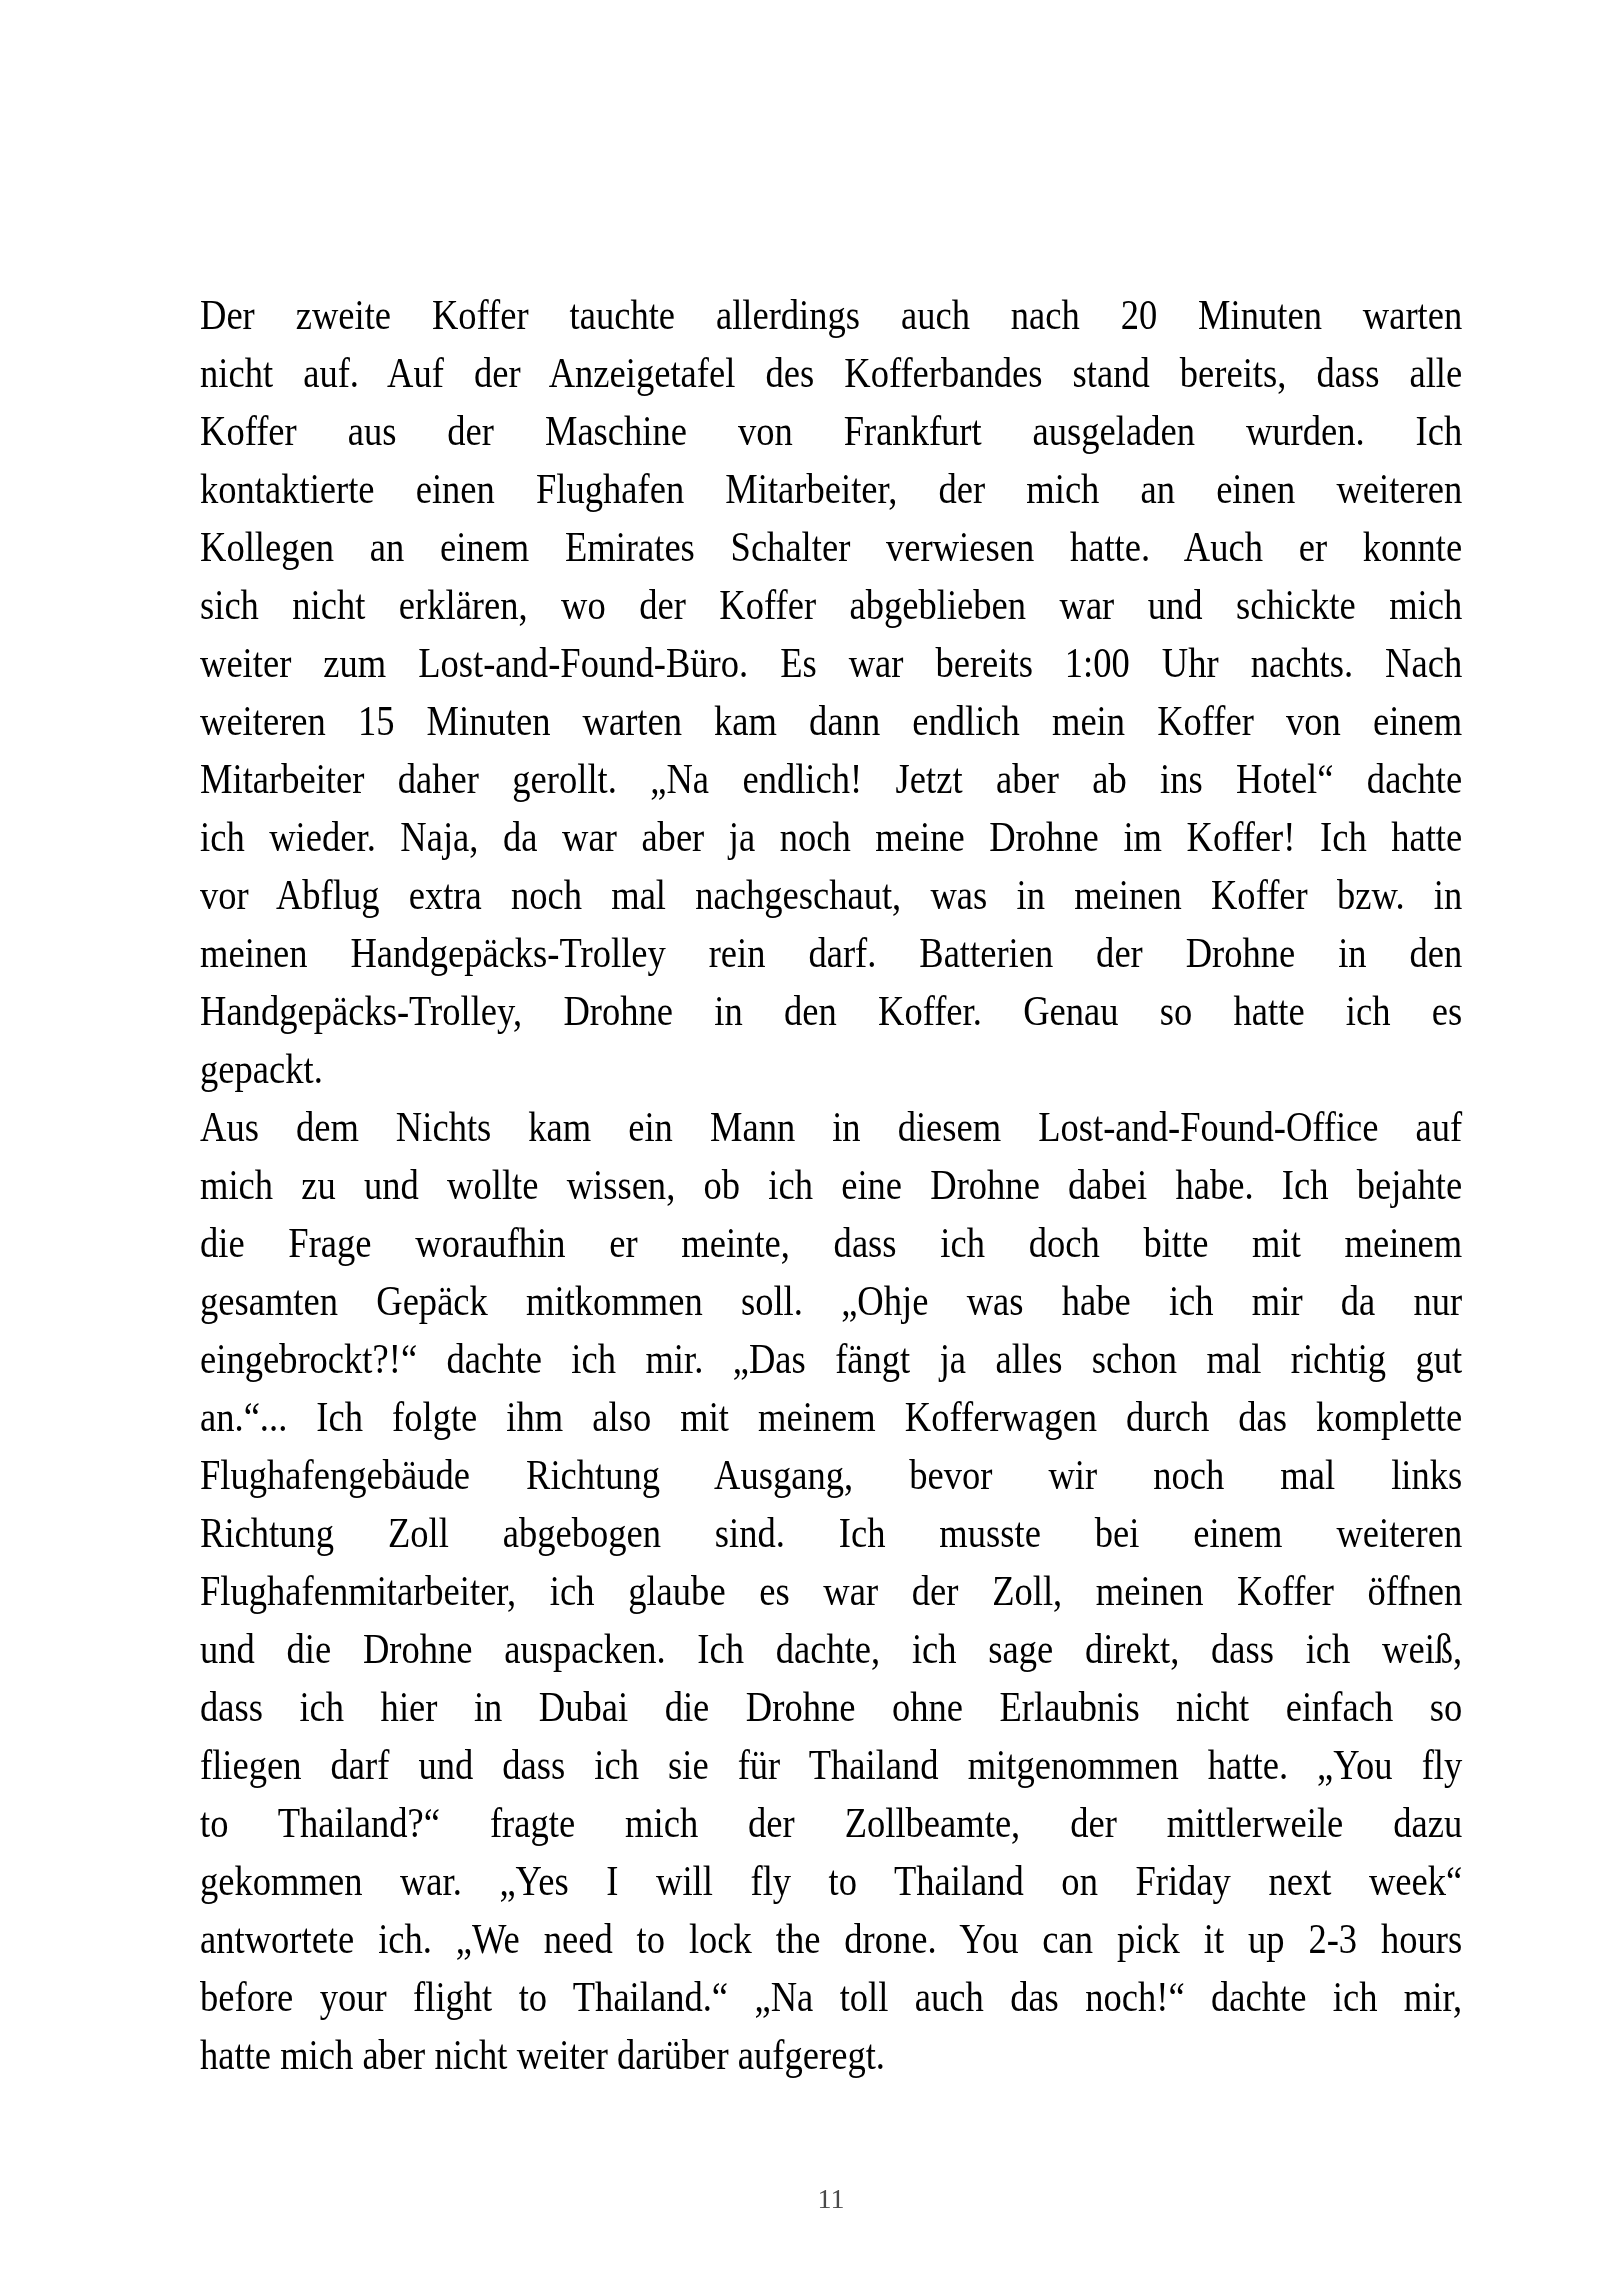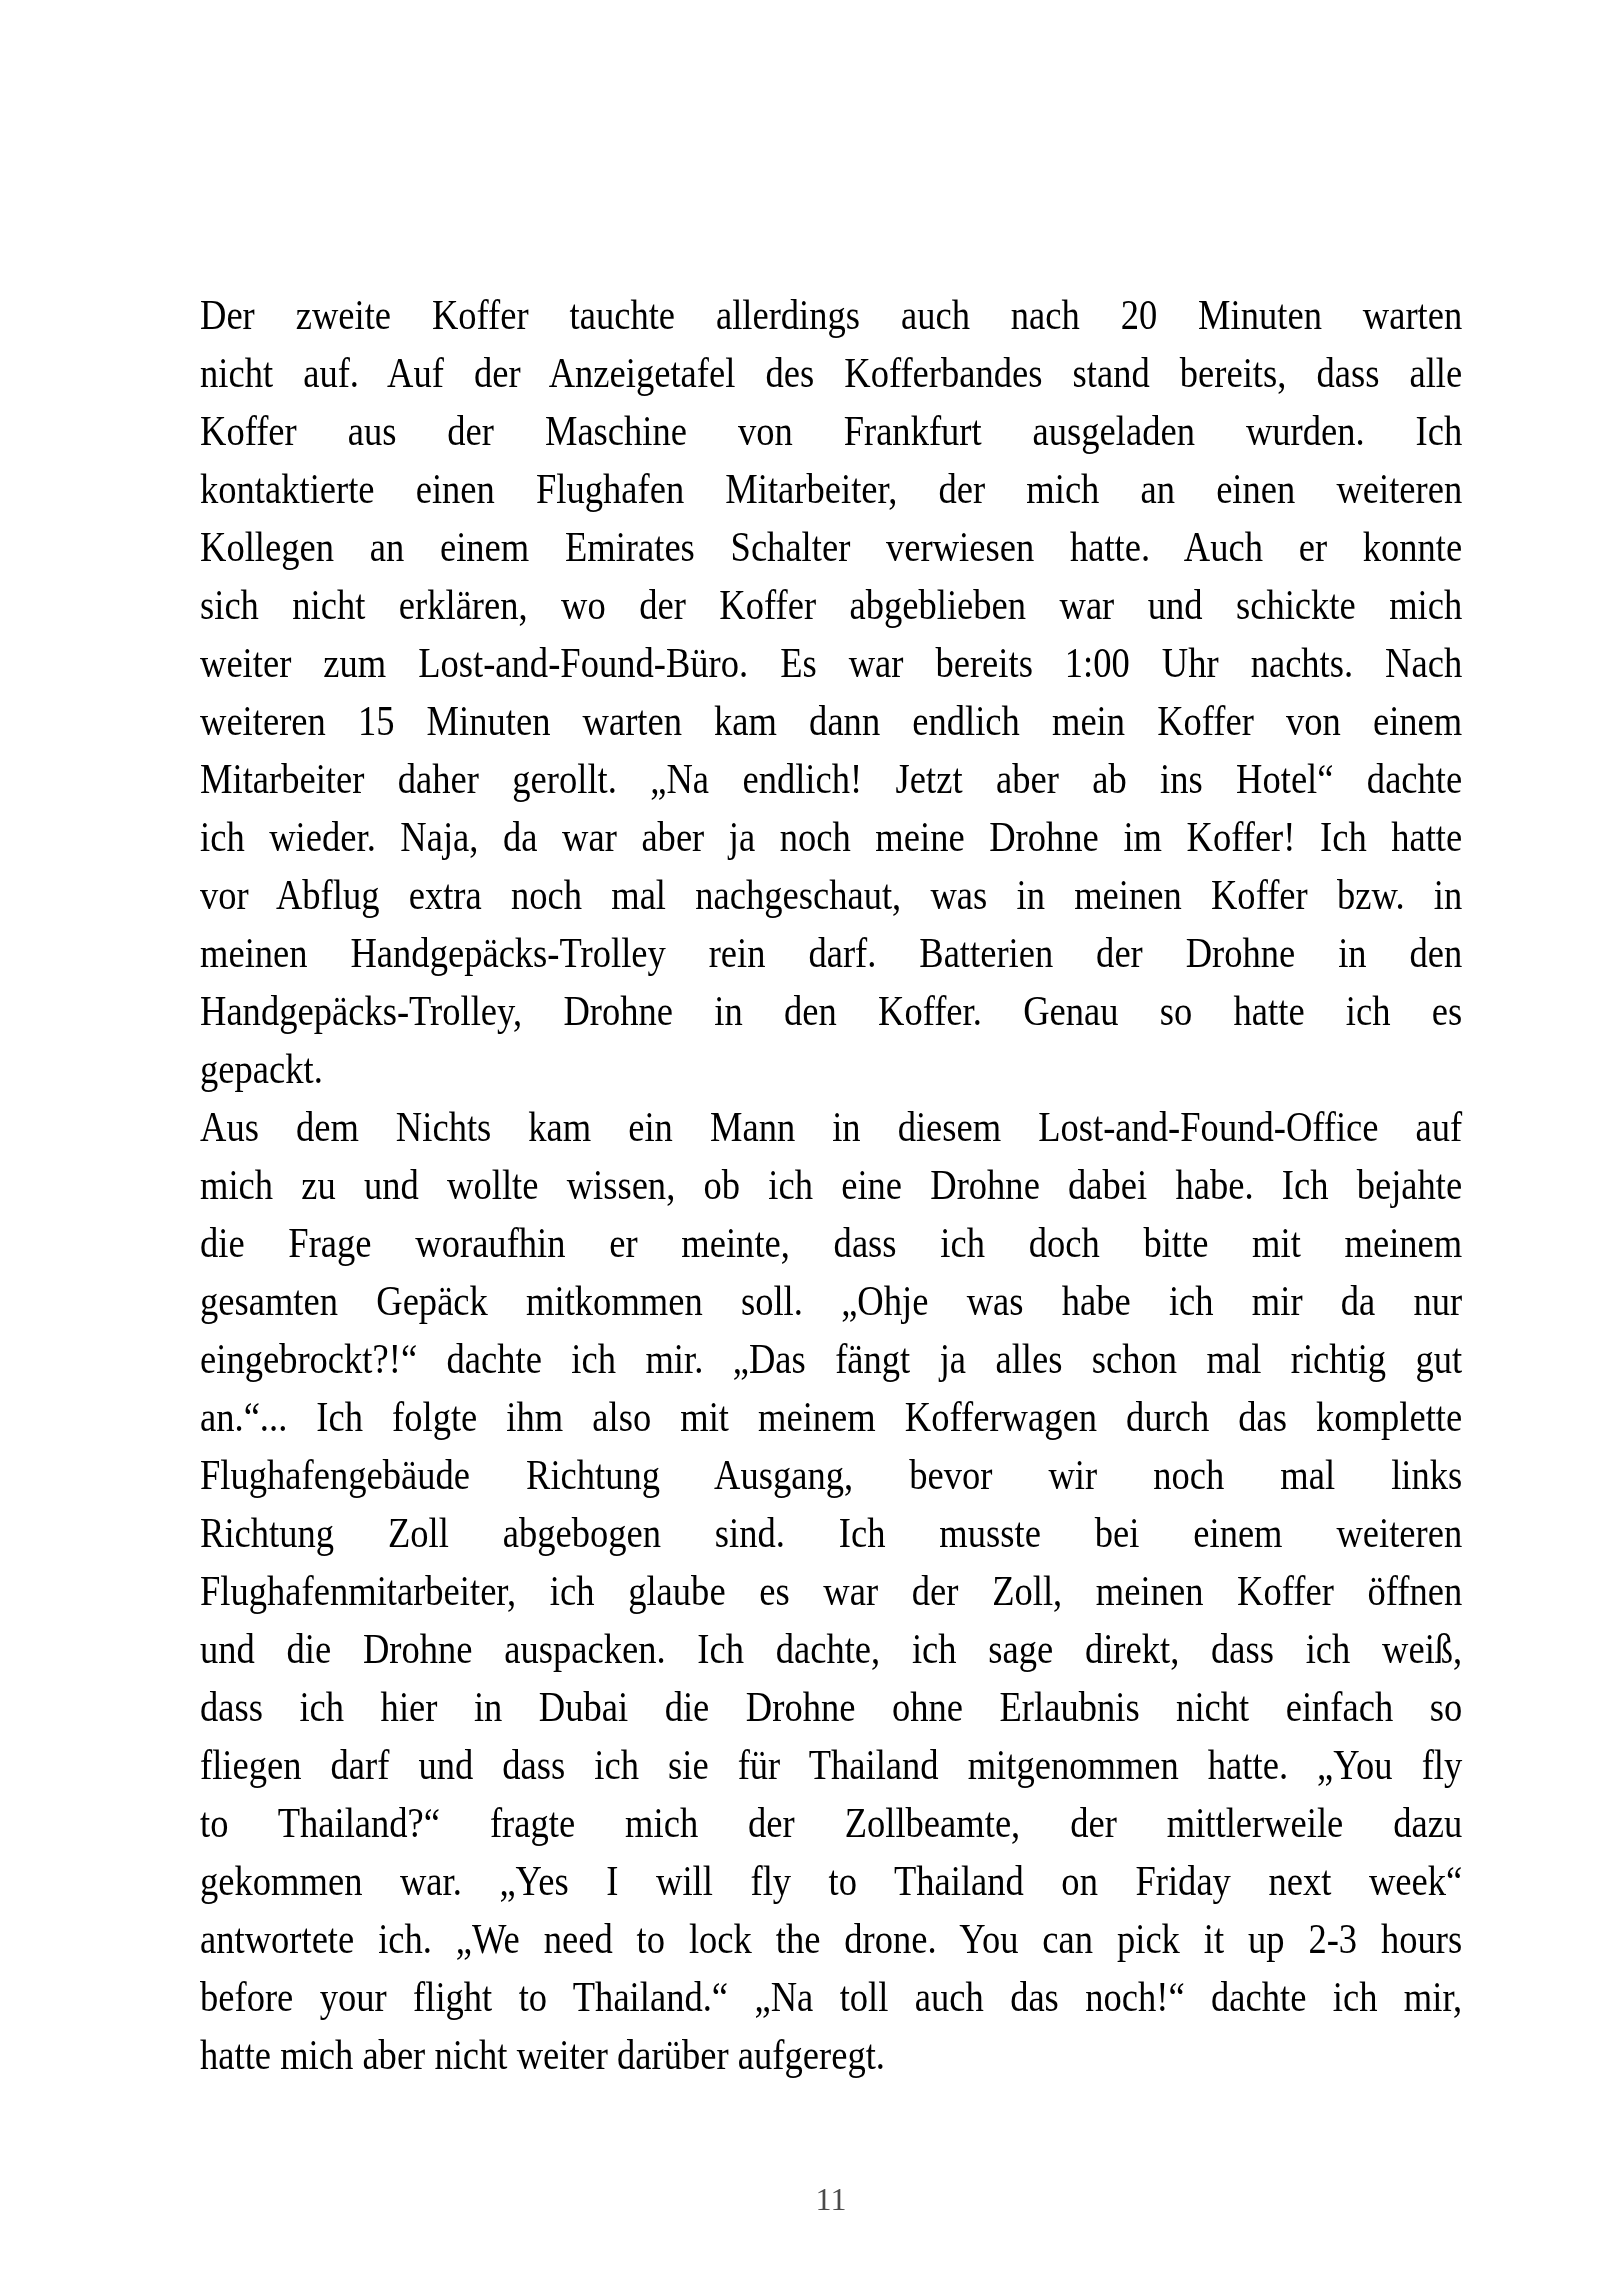--- a/index.html
+++ b/index.html
@@ -36,21 +36,21 @@
   .line.par-end {
     text-align-last: left;
   }
   .page-number {
     position: absolute;
     left: 200px;
     top: 2183px;
     width: 1262px;
     text-align: center;
     font-family: "Liberation Serif", "DejaVu Serif", serif;
-    font-size: 32px;
+    font-size: 28px;
     line-height: 32px;
     color: #4a4a4a;
   }
 </style>
 </head>
 <body>
 
 <div class="page">
   <div class="text-block">
       <div class="line">Der zweite Koffer tauchte allerdings auch nach 20 Minuten warten</div>

